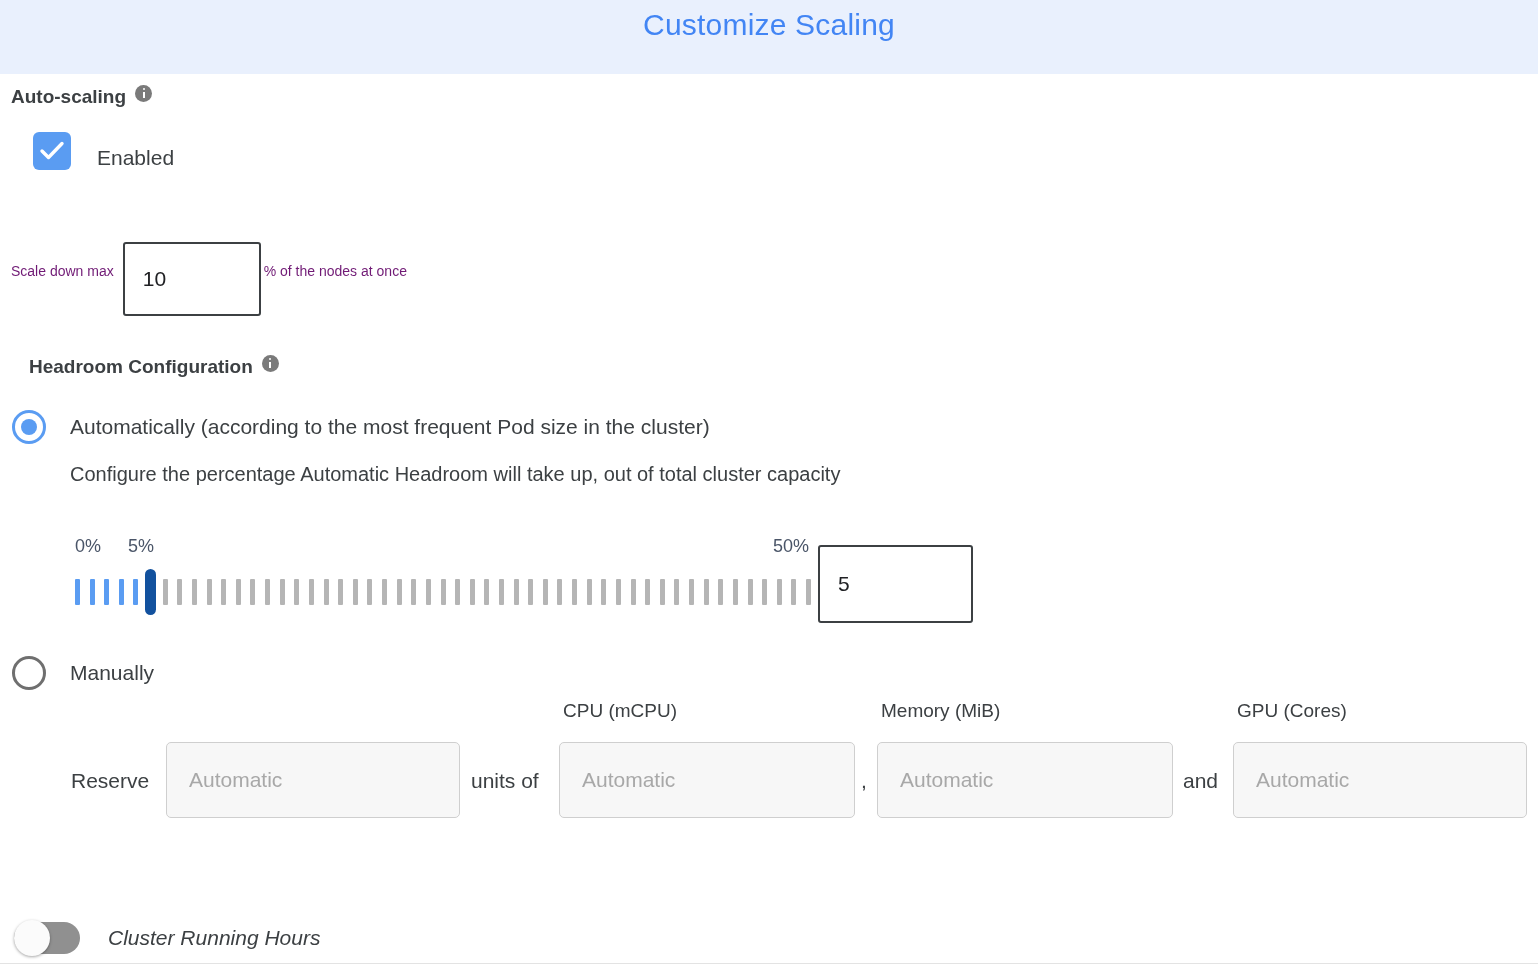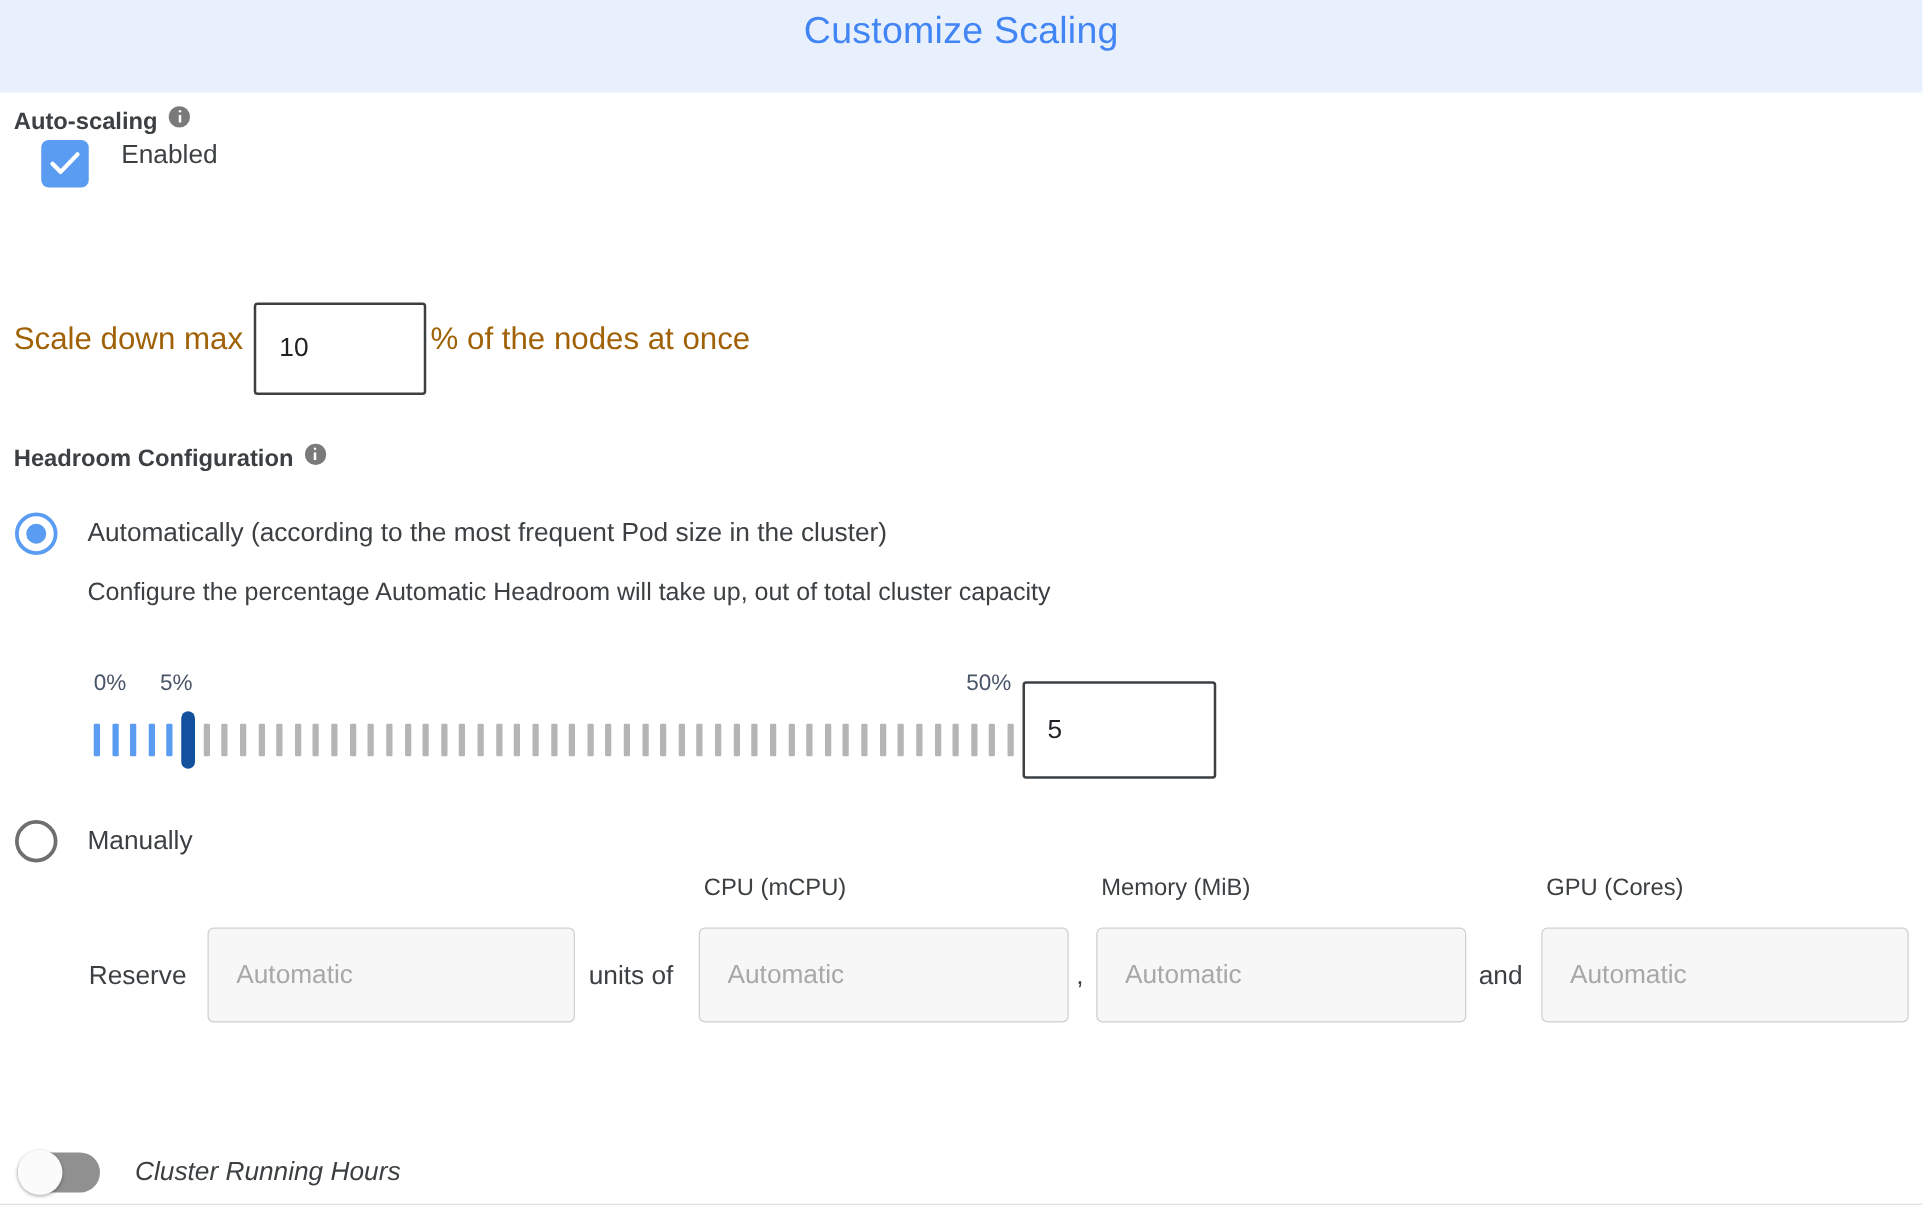--- a/index.html
+++ b/index.html
@@ -63,23 +63,23 @@
     content: "";
     position: absolute;
     left: 7.5px; top: 7px;
     width: 2px; height: 6px;
     background: #fff;
   }
 
   
   .checkbox-row {
     position: absolute;
-    left: 11px; top: 112px;
+    left: 11px; top: 132px;
     display: flex;
-    align-items: flex-start;
+    align-items: flex-end;
     padding-left: 22px;
   }
   .checkbox {
     width: 38px; height: 38px;
     border-radius: 6px;
     background: #5a9cf2;
     position: relative;
     cursor: pointer;
   }
   .checkbox svg { position: absolute; left: 6px; top: 7px; }
@@ -91,22 +91,22 @@
   }
 
   
   .scaledown-row {
     position: absolute;
     left: 11px; top: 226px;
     display: flex;
     align-items: center;
   }
   .scaledown-row .txt {
-    font-size: 25px;
-    color: #a16207;
+    font-size: 14px;
+    color: #701a75;
     white-space: nowrap;
   }
   .plain-input {
     width: 138px; height: 74px;
     border: 2px solid #3c4043;
     background: #fff;
     box-sizing: border-box;
     border-radius: 3px;
     font-family: "Liberation Sans", sans-serif;
     font-size: 21px;
@@ -278,21 +278,21 @@
   </div>
   <span class="checkbox-label">Enabled</span>
 </div>
 
 <div class="scaledown-row">
   <span class="txt">Scale down max</span>
   <input class="plain-input" type="text" value="10" style="">
   <span class="txt suffix">% of the nodes at once</span>
 </div>
 
-<div class="section-label" style="left:11px; top:355px;">
+<div class="section-label" style="left:29px; top:355px;">
   <span>Headroom Configuration</span><span class="info-icon"></span>
 </div>
 
 <div class="radio-row" style="left:12px; top:410px;">
   <div class="radio on"></div>
   <span class="radio-label">Automatically (according to the most frequent Pod size in the cluster)</span>
 </div>
 
 <div class="helper-text">Configure the percentage Automatic Headroom will take up, out of total cluster capacity</div>
 

